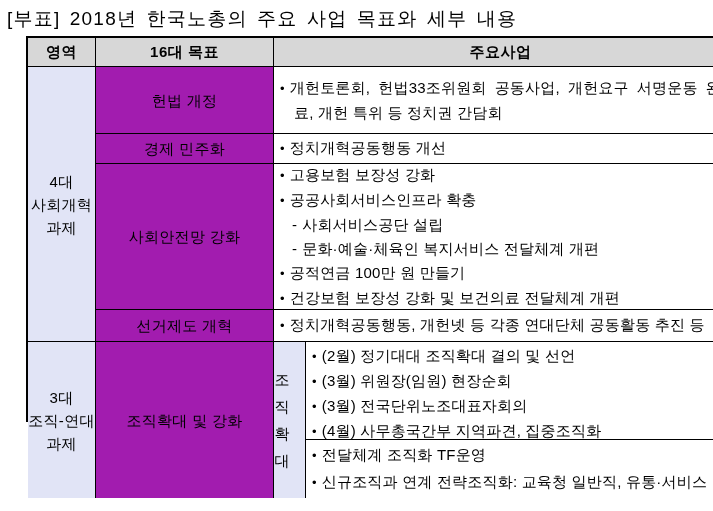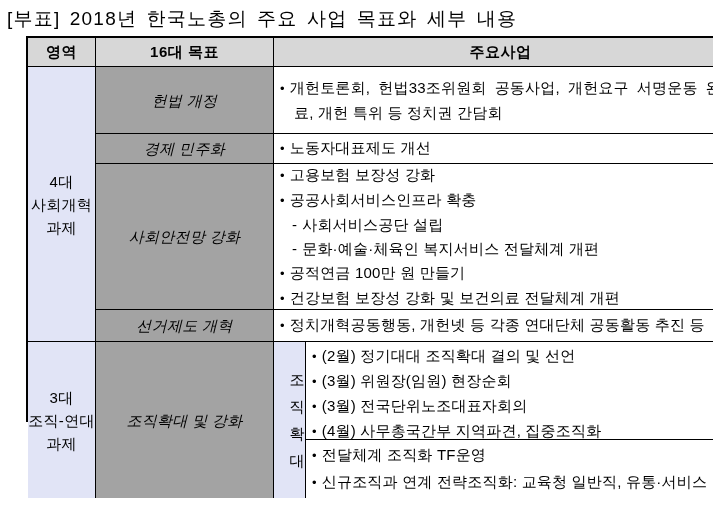--- a/index.html
+++ b/index.html
@@ -34,36 +34,36 @@
   .sec2 { border-top:1.5px solid #000; flex:1; }
   .acell {
     background:#e1e4f6; display:flex; align-items:center; justify-content:center;
     text-align:center; white-space:pre-line; line-height:23px; letter-spacing:0.3px;
     box-sizing:border-box;
   }
   .rows { flex:1; display:flex; flex-direction:column; }
   .grow { display:flex; flex:none; }
   .grow + .grow { border-top:1.5px solid #000; }
   .gcell {
-    background:#a3a3a3; display:flex; align-items:center; justify-content:center;
-    text-align:right; letter-spacing:0.3px; box-sizing:border-box; line-height:21px;font-style:italic;
+    background:#a21caf; display:flex; align-items:center; justify-content:center;
+    text-align:right; letter-spacing:0.3px; box-sizing:border-box; line-height:21px;
   }
   .ccell {
     flex:1; background:#fff; display:flex; flex-direction:column; justify-content:center;
     padding:2px 6px 2px 6px; box-sizing:border-box; line-height:24px; overflow:hidden;
   }
   .line { padding-left:14px; text-indent:-14px; text-align:justify; letter-spacing:0.2px; }
   .line.dash { padding-left:26px; text-indent:-14px; }
   .mk { margin-right:5px; }
   .line.bullet .mk { font-size:13px; }
   
   .subwrap { flex:1; display:flex; }
   .slabel {
     width:32px; flex:none; border-right:1.5px solid #000; background:#e1e4f6;
-    display:flex; align-items:center; justify-content:flex-end; box-sizing:border-box;
+    display:flex; align-items:center; justify-content:flex-start; box-sizing:border-box;
   }
   .slabel span { display:block; width:16px; word-break:break-all; text-align:center; line-height:27px; }
   .scol { flex:1; display:flex; flex-direction:column; }
   .subcell { background:#fff; display:flex; flex-direction:column; justify-content:center;
     padding:2px 6px; box-sizing:border-box; line-height:24px; }
   .subcell.top { height:98px; flex:none; border-bottom:1.5px solid #000;justify-content:space-between; }
   .subcell.bot { flex:1; line-height:26px; }
   
   .h-r1 { height:66px; } .h-r2 { height:29px; } .h-r3 { height:145px; } .h-r4 { height:31px; }
 </style>
@@ -89,21 +89,21 @@
       <div class="grow h-r1">
         <div class="gcell w2">헌법 개정</div>
         <div class="ccell">
             <div class="line bullet"><span class="mk">•</span><span>개헌토론회, 헌법33조위원회 공동사업, 개헌요구 서명운동 완료, 개헌 특위 등 정치권 간담회</span></div>
           </div>
       </div>
 
       <div class="grow h-r2">
         <div class="gcell w2">경제 민주화</div>
         <div class="ccell">
-            <div class="line bullet"><span class="mk">•</span><span>노동자대표제도 개선</span></div>
+            <div class="line bullet"><span class="mk">•</span><span>정치개혁공동행동 개선</span></div>
           </div>
       </div>
 
       <div class="grow h-r3">
         <div class="gcell w2">사회안전망 강화</div>
         <div class="ccell">
             <div class="line bullet"><span class="mk">•</span><span>고용보험 보장성 강화</span></div>
             <div class="line bullet"><span class="mk">•</span><span>공공사회서비스인프라 확충</span></div>
             <div class="line dash"><span class="mk">-</span><span>사회서비스공단 설립</span></div>
             <div class="line dash"><span class="mk">-</span><span>문화·예술·체육인 복지서비스 전달체계 개편</span></div>

